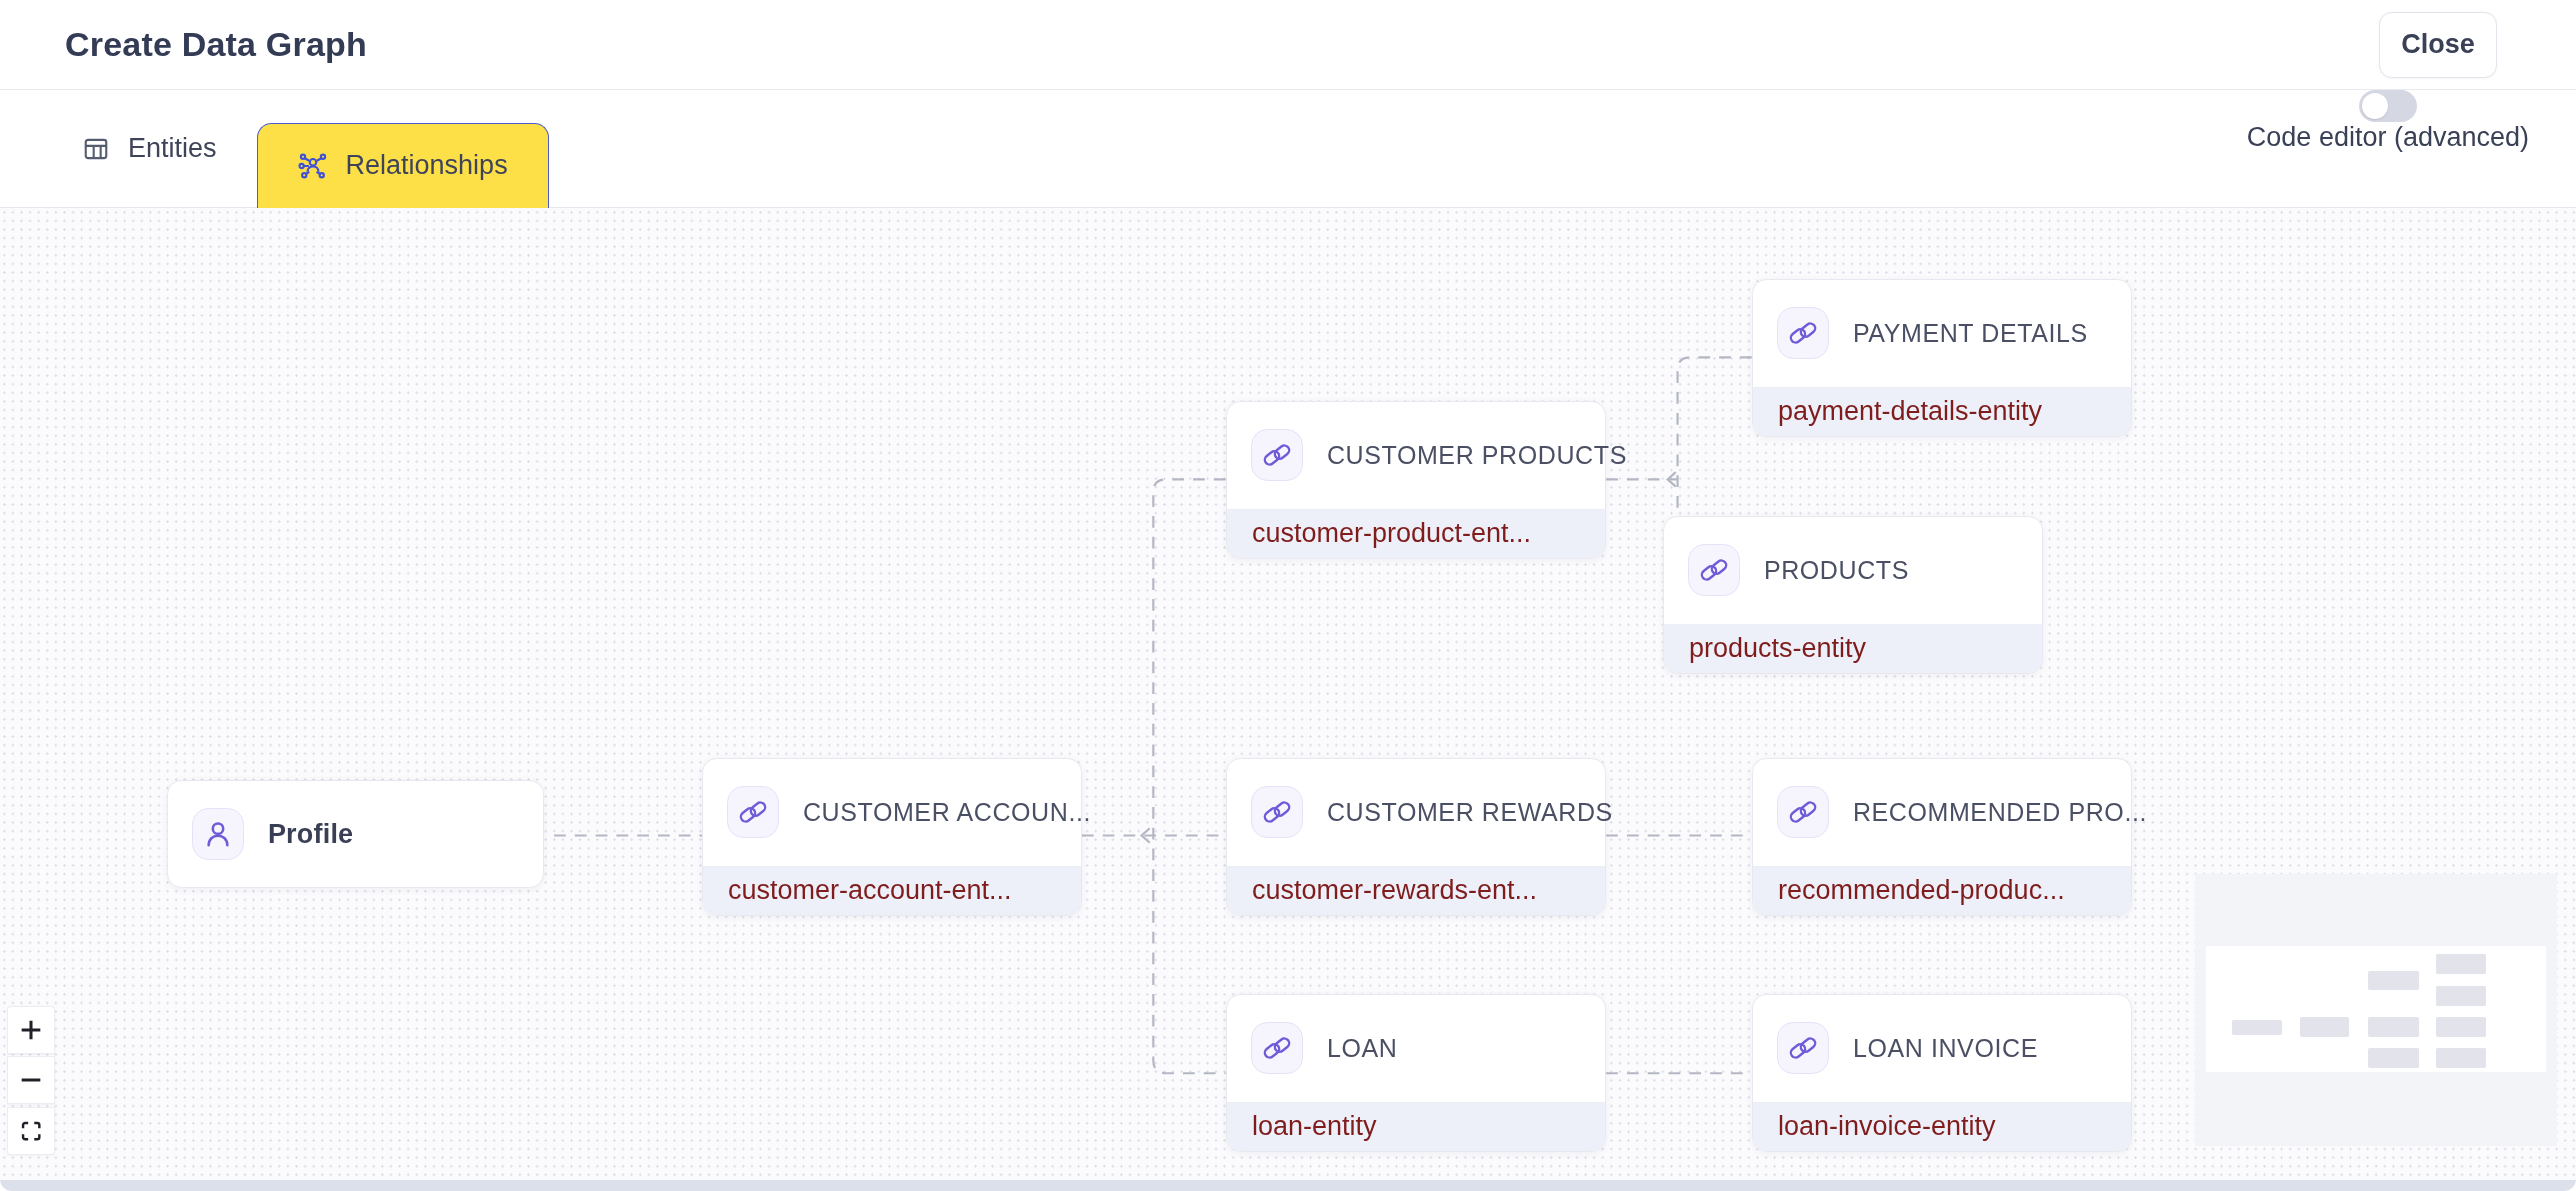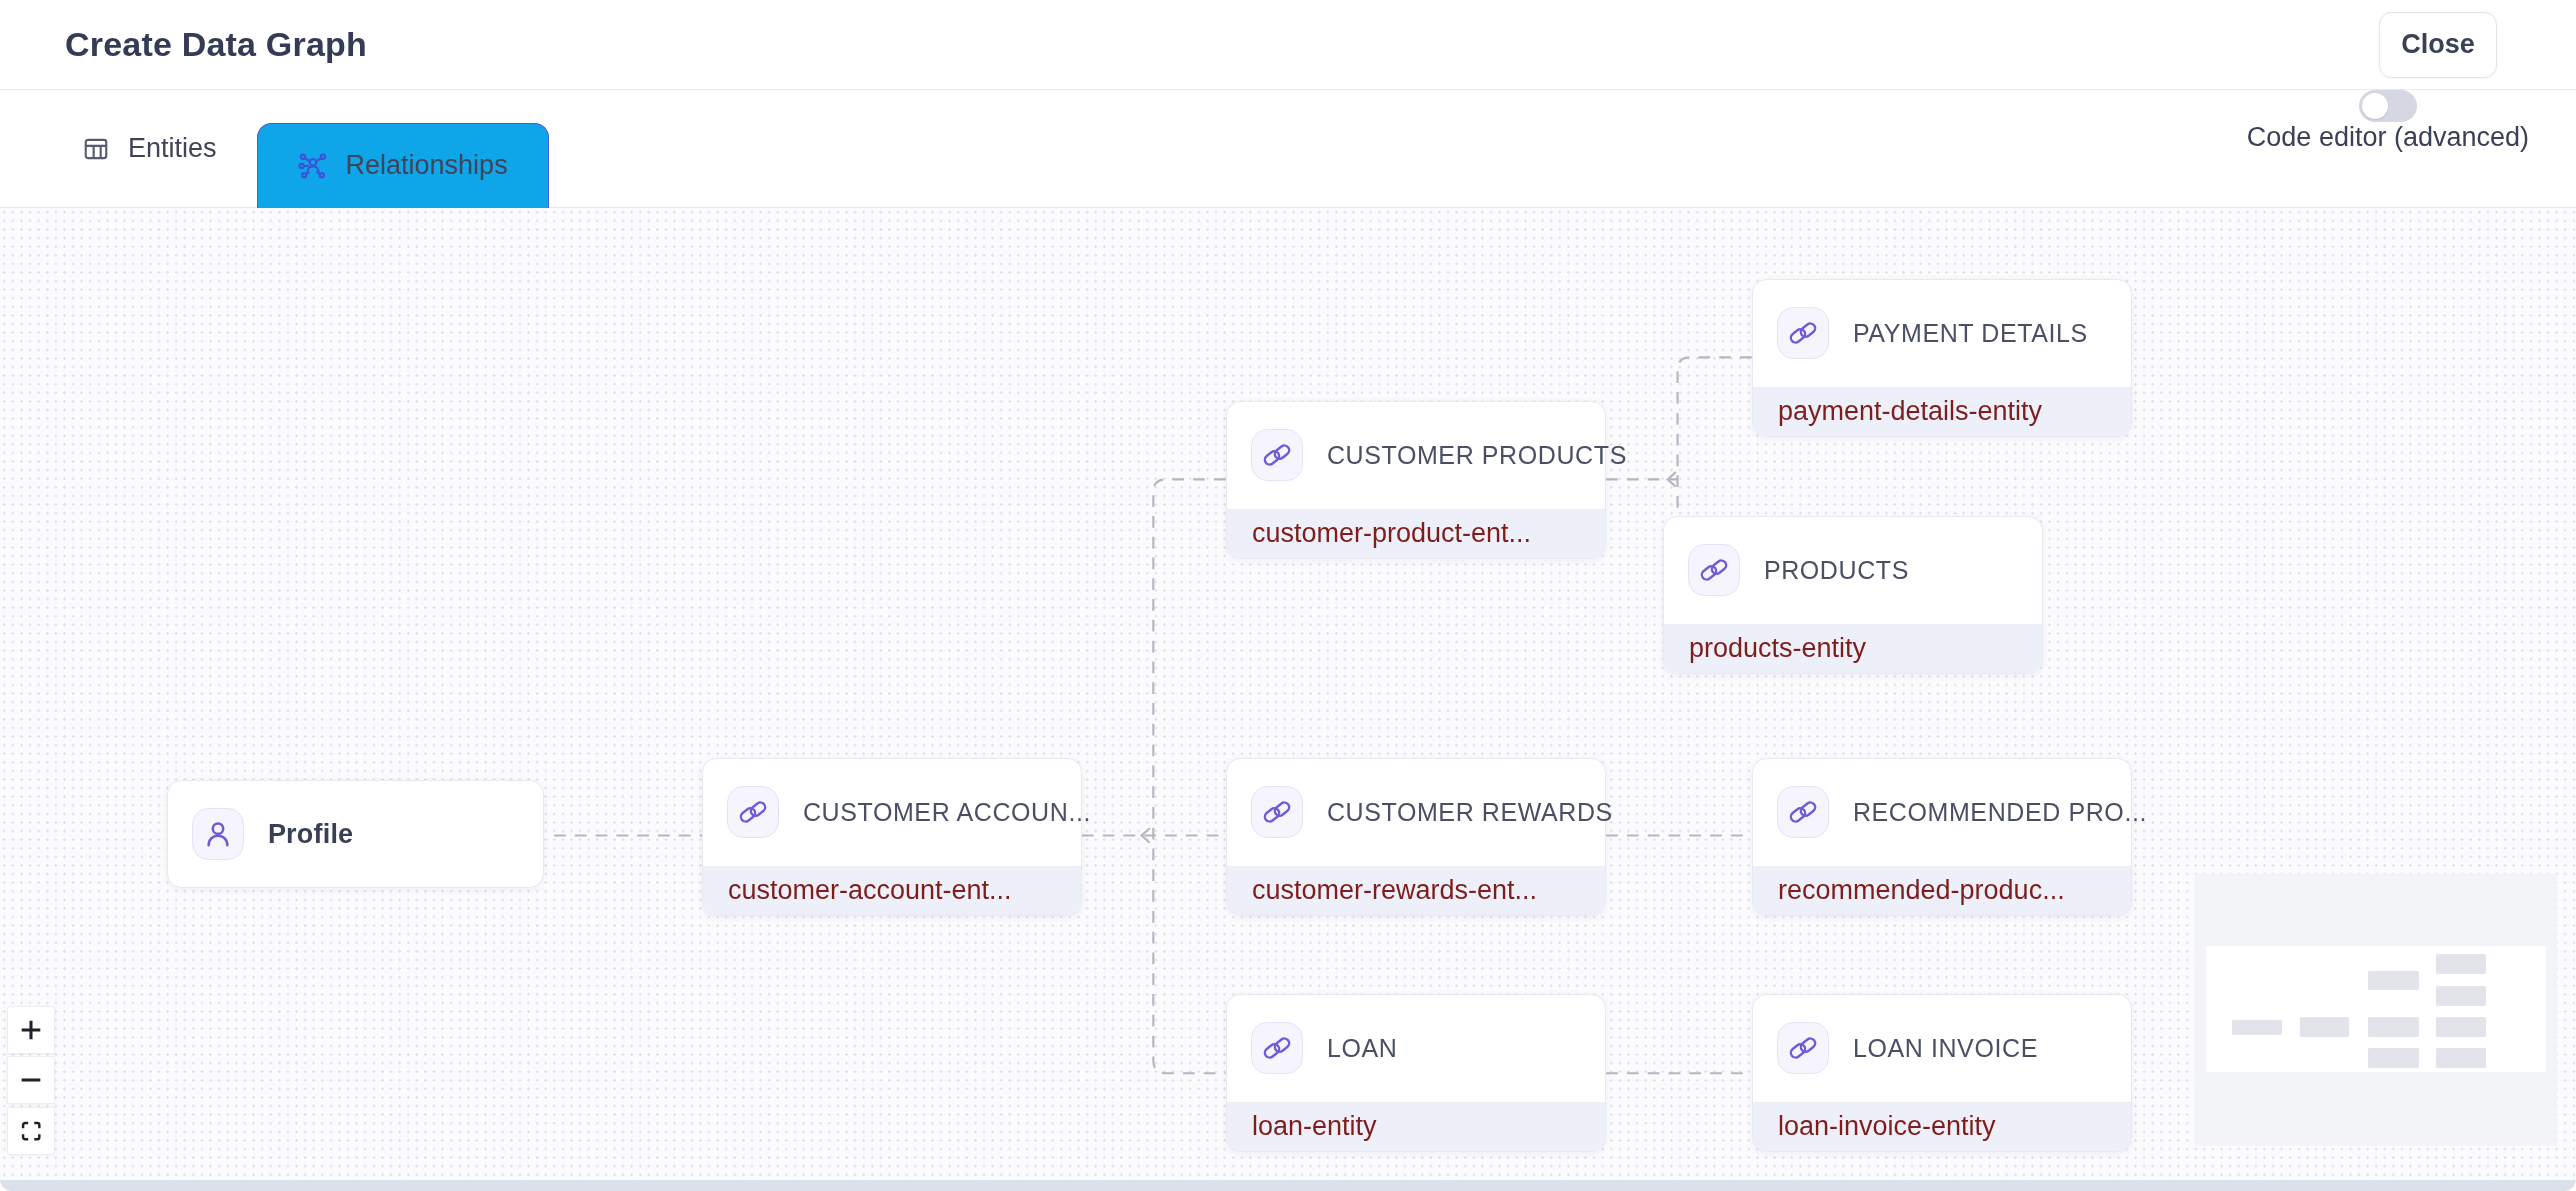--- a/index.html
+++ b/index.html
@@ -13,21 +13,21 @@
   .close-btn{width:118px;height:66px;background:#fff;border:0.9px solid #e3e3ec;border-radius:12.7px;
              font-family:inherit;font-size:27px;font-weight:700;color:#3a4157;cursor:pointer;
              box-shadow:0 0.9px 2.7px rgba(20,20,60,.04);}
 
   
   .tabbar{position:relative;height:118px;background:#fff;border-bottom:0.9px solid #e7e7ef;
           display:flex;align-items:flex-end;padding-left:42px;box-sizing:border-box;z-index:2;}
   .tab{display:flex;align-items:center;gap:18px;font-size:27px;font-weight:500;color:#3f4459;
        height:100%;padding:0 40px;cursor:pointer;box-sizing:border-box;}
   .tab .ticon{display:flex;align-items:center;}
-  .tab.active{height:85px;background:#0ea5e9;border:1.4px solid #4a5ed1;border-bottom:none;
+  .tab.active{height:85px;background:#fde047;border:1.4px solid #4a5ed1;border-bottom:none;
               border-radius:14.5px 14.5px 0 0;margin-bottom:-0.9px;}
   .toggle-wrap{margin-left:auto;margin-right:47px;display:flex;align-items:center;
                height:100%;font-size:27px;color:#3a4157;flex-direction:column;}
   .toggle{position:relative;width:58px;height:32px;border-radius:16.3px;background:#d5d8e3;cursor:pointer;flex:0 0 auto;}
   .toggle .knob{position:absolute;left:2.7px;top:2.7px;width:26px;height:26px;border-radius:50%;background:#fff;
                 box-shadow:0 0.9px 1.8px rgba(0,0,0,.15);}
 
   
   .canvas{position:relative;width:2576px;height:973px;overflow:hidden;
           background-color:#fbfbfd;

